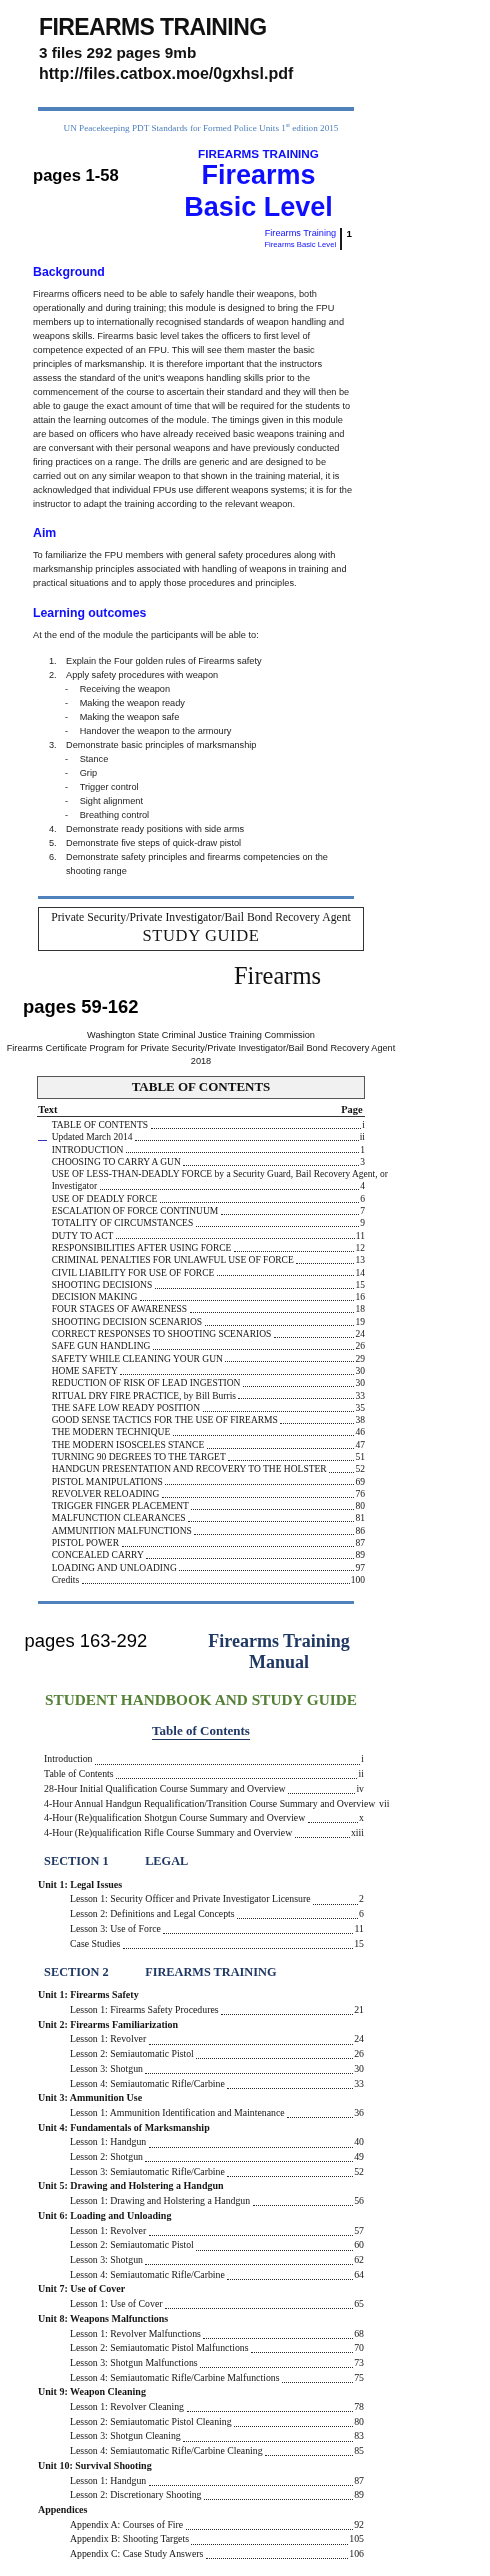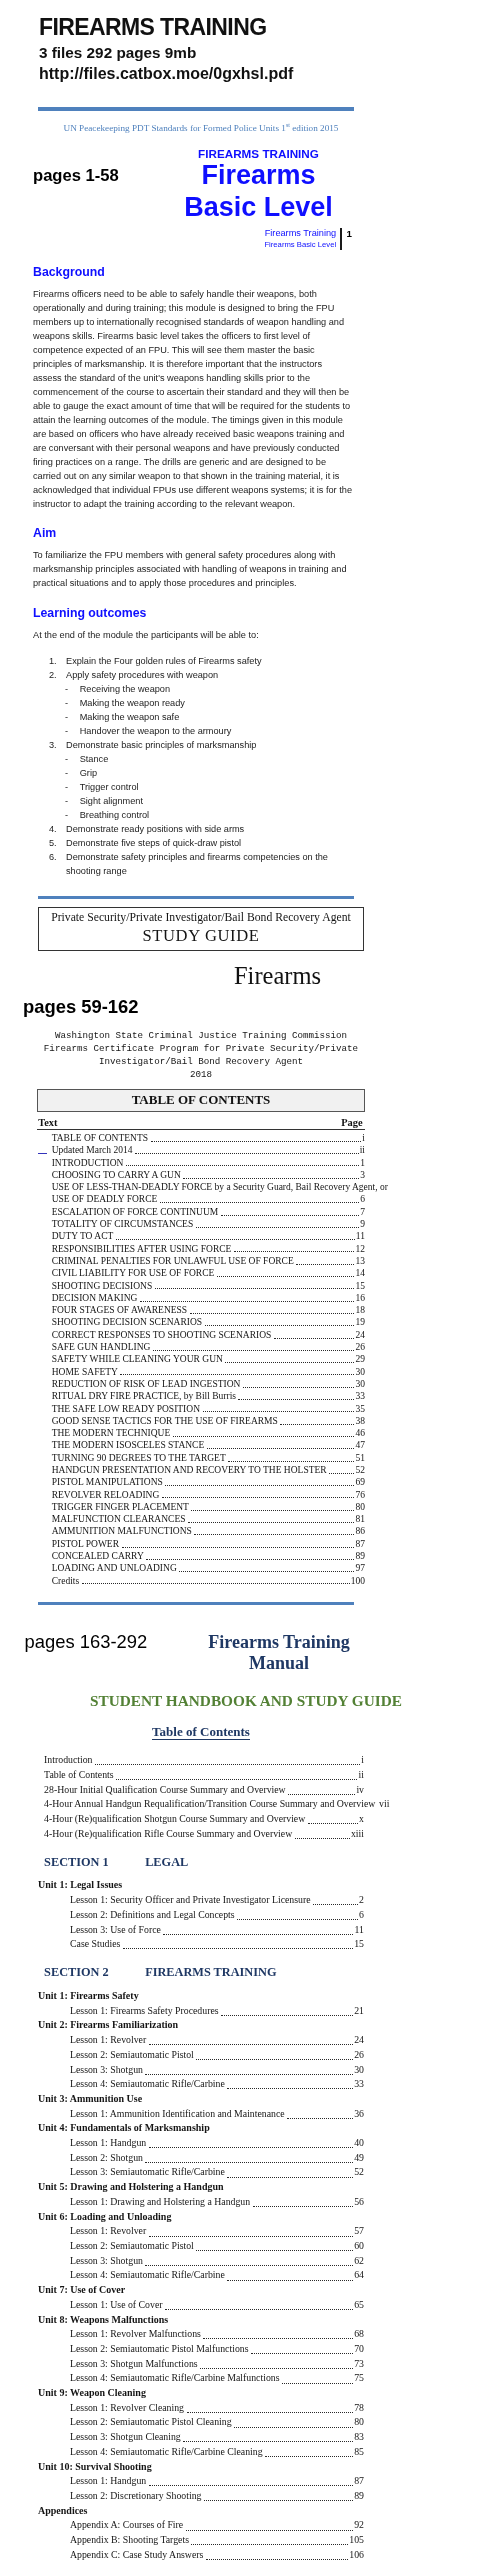--- a/index.html
+++ b/index.html
@@ -46,42 +46,42 @@
 
   
   .f2-box { border: 1.2px solid #333; margin: 7.4px 38px 0; text-align: center;
             font-family: "Liberation Serif", serif; padding: 3.1px 2.5px 4.3px; color: #151515; }
   .f2-box-l1 { font-size: 11.7px; }
   .f2-box-l2 { font-size: 16.6px; margin-top: 1.8px; letter-spacing: 0.6px; }
   .f2-head { display: flex; margin-top: 8.6px; }
   .f2-pages { font-size: 18.4px; font-weight: bold; flex: none; width: 153px; padding: 36px 0 0 23px; color: #000; }
   .f2-titles { flex: 1; font-family: "Liberation Serif", serif; font-size: 24.5px;
                line-height: 31px; text-align: center; color: #111; }
-  .f2-org { text-align: center; font-family: Liberation Mono, monospace; font-size: 9.2px;
+  .f2-org { text-align: center; font-family: Liberation Sans, sans-serif; font-size: 9.2px;
             line-height: 13px; margin-top: 11px; color: #151515; }
   .f2-tocbox { margin: 8.6px 37px 0; border: 1.2px solid #555; background: #f1f1f1; text-align: center;
                font-family: "Liberation Serif", serif; font-size: 13px; font-weight: bold; padding: 1.8px 0 2.5px; }
   .f2-cols { display: flex; justify-content: space-between; margin: 5.5px 37px 0;
              font-family: "Liberation Serif", serif; font-size: 10.4px; font-weight: bold;
              border-bottom: 1.2px solid #333; padding: 0 2.5px 1.2px 1.2px; gap: 38px; }
   .f2-toc { margin: 1.8px 37px 0; font-family: "Liberation Serif", serif; font-size: 9.5px; color: #151515; }
 
   .trow { display: flex; align-items: flex-end; line-height: 12.3px; padding-left: 14.7px; position: relative; }
   .tlabel { white-space: nowrap; }
   .tdots { flex: 1; border-bottom: 1.2px dotted #2a2a2a; margin: 0 1.2px 2.5px 2.5px; }
   .tpage { flex: none; }
   .trow.updated::before { content: ""; position: absolute; left: 0.6px; bottom: 2.5px;
                           width: 9.2px; border-bottom: 1.2px solid #3333bb; }
 
   
   .f3-head { display: flex; margin-top: 18.4px; padding: 0 24.5px; }
   .f3-pages { font-size: 18.4px; font-weight: normal; flex: none; width: 156px; padding-top: 7.4px; color: #000; }
   .f3-title { flex: 1; text-align: center; font-family: "Liberation Serif", serif;
               font-size: 18px; font-weight: bold; color: #1f3864; padding-top: 8.6px; }
-  .f3-green { text-align: right; font-family: "Liberation Serif", serif; font-size: 15.3px;
+  .f3-green { text-align: center; font-family: "Liberation Serif", serif; font-size: 15.3px;
               font-weight: bold; color: #538135; margin-top: 18.4px; }
   .f3-toc-title { text-align: center; margin-top: 13.5px; }
   .f3-toc-title span { font-family: "Liberation Serif", serif; font-size: 13px; font-weight: bold;
                        color: #1f3864; border-bottom: 1.2px solid #1f3864; padding-bottom: 0.6px; }
   .f3-toc { margin: 13.5px 38px 0; font-family: "Liberation Serif", serif; font-size: 9.8px; color: #151515; }
   .f3-toc .trow { line-height: 14.7px; padding-left: 6.1px; }
   .f3-toc .trow.unit { font-weight: bold; padding-left: 0; font-size: 10px; }
   .f3-toc .trow.lesson { padding-left: 32px; }
   .f3-sec { font-family: "Liberation Serif", serif; font-size: 12.3px; font-weight: bold;
             color: #1f3864; margin: 13.5px 0 8.6px 6.1px; }
@@ -280,20 +280,25 @@
           <span class="tlabel">CHOOSING TO CARRY A GUN</span>
           <span class="tdots"></span>
           <span class="tpage">3</span>
         </div>
 
         <div class="trow nodots">
           <span class="tlabel">USE OF LESS-THAN-DEADLY FORCE by a Security Guard, Bail Recovery Agent, or</span>
 
         </div>
 
+        <div class="trow">
+          <span class="tlabel">Investigator</span>
+          <span class="tdots"></span>
+          <span class="tpage">4</span>
+        </div>
 
         <div class="trow">
           <span class="tlabel">USE OF DEADLY FORCE</span>
           <span class="tdots"></span>
           <span class="tpage">6</span>
         </div>
 
         <div class="trow">
           <span class="tlabel">ESCALATION OF FORCE CONTINUUM</span>
           <span class="tdots"></span>

